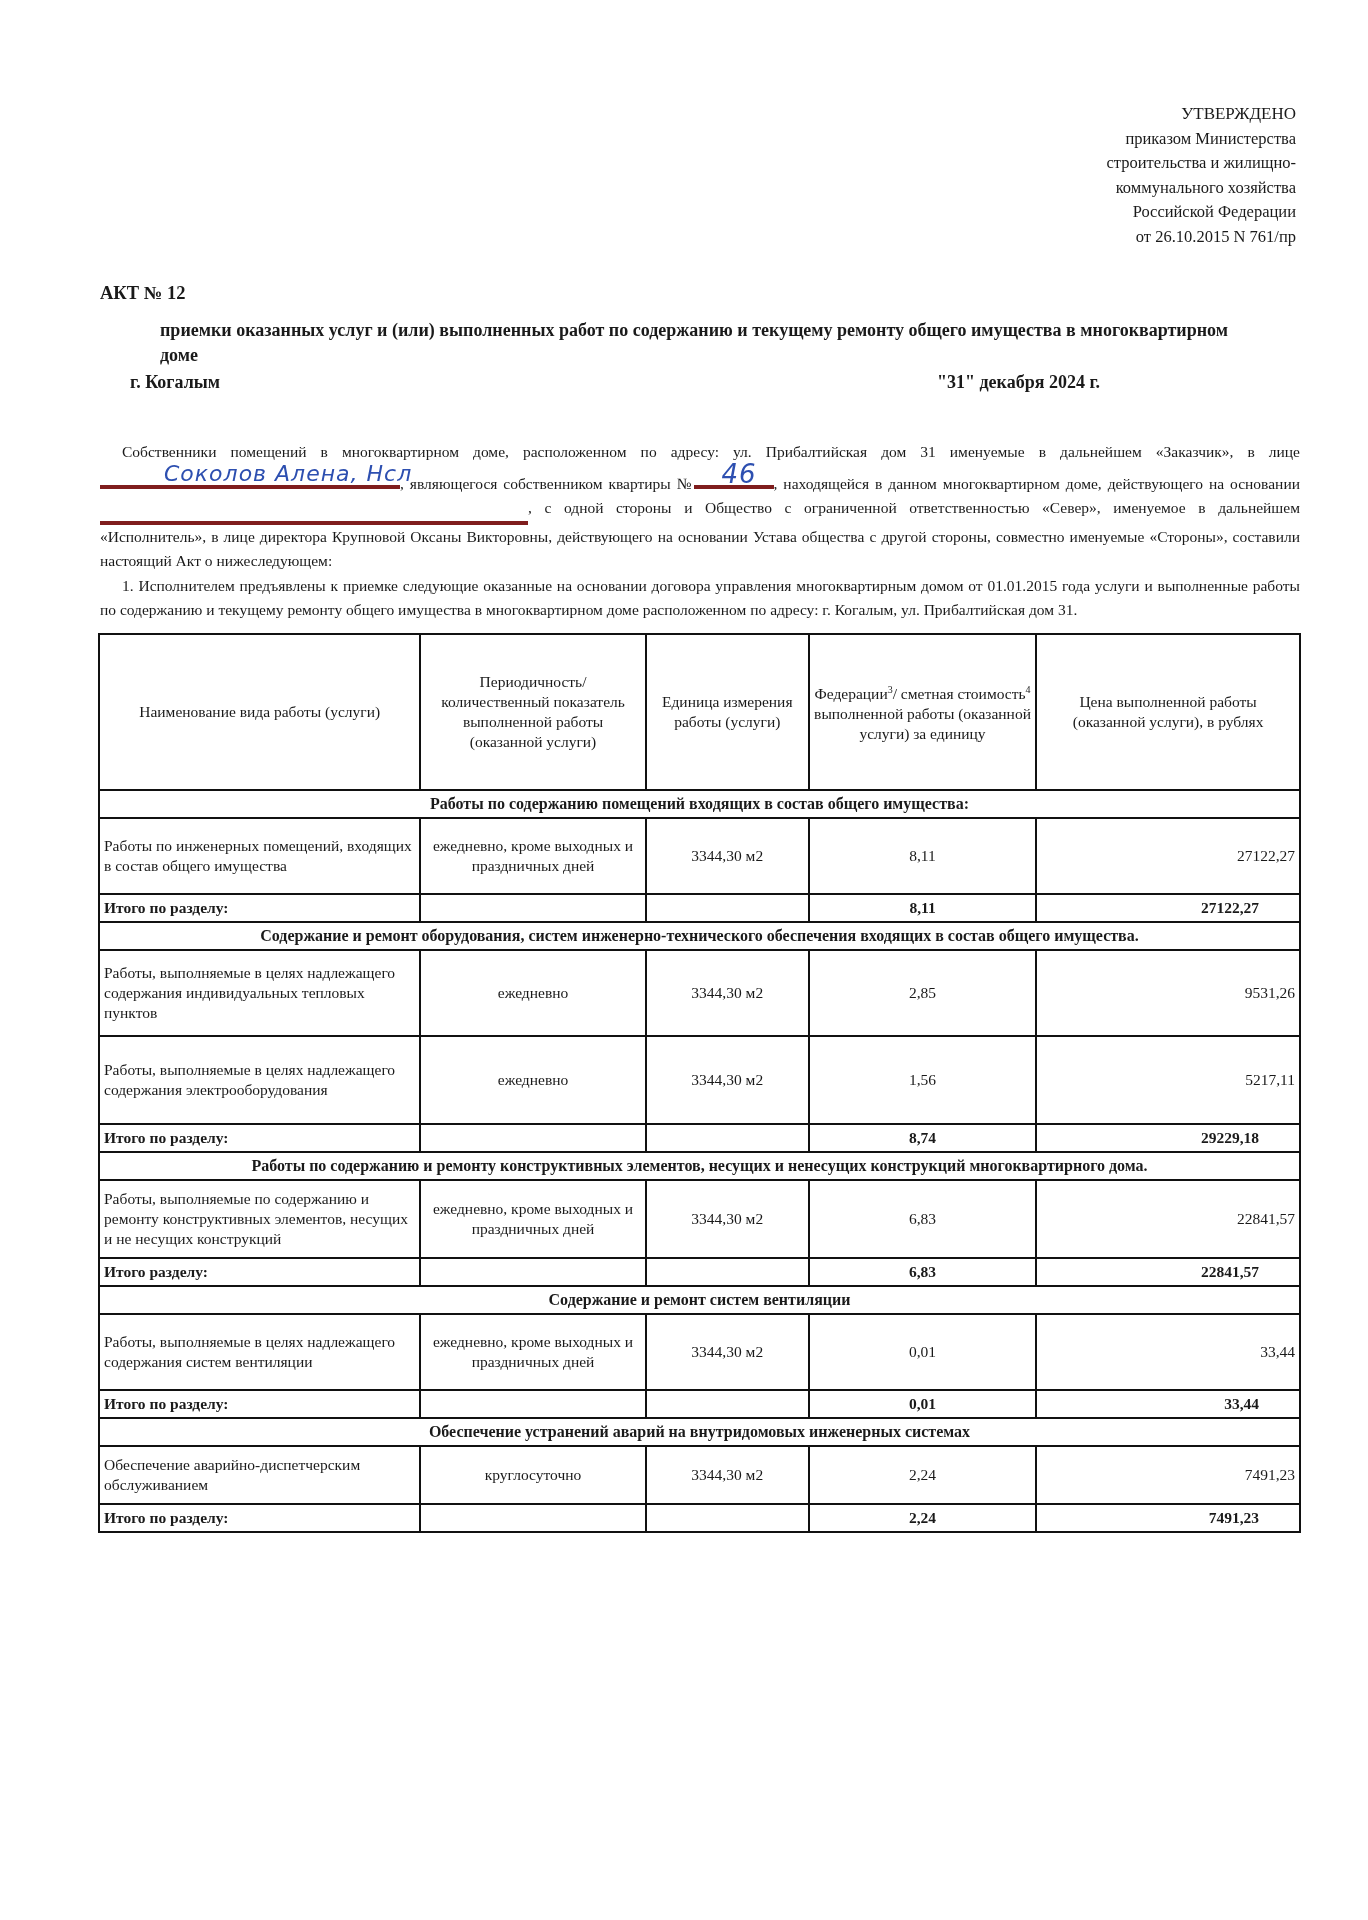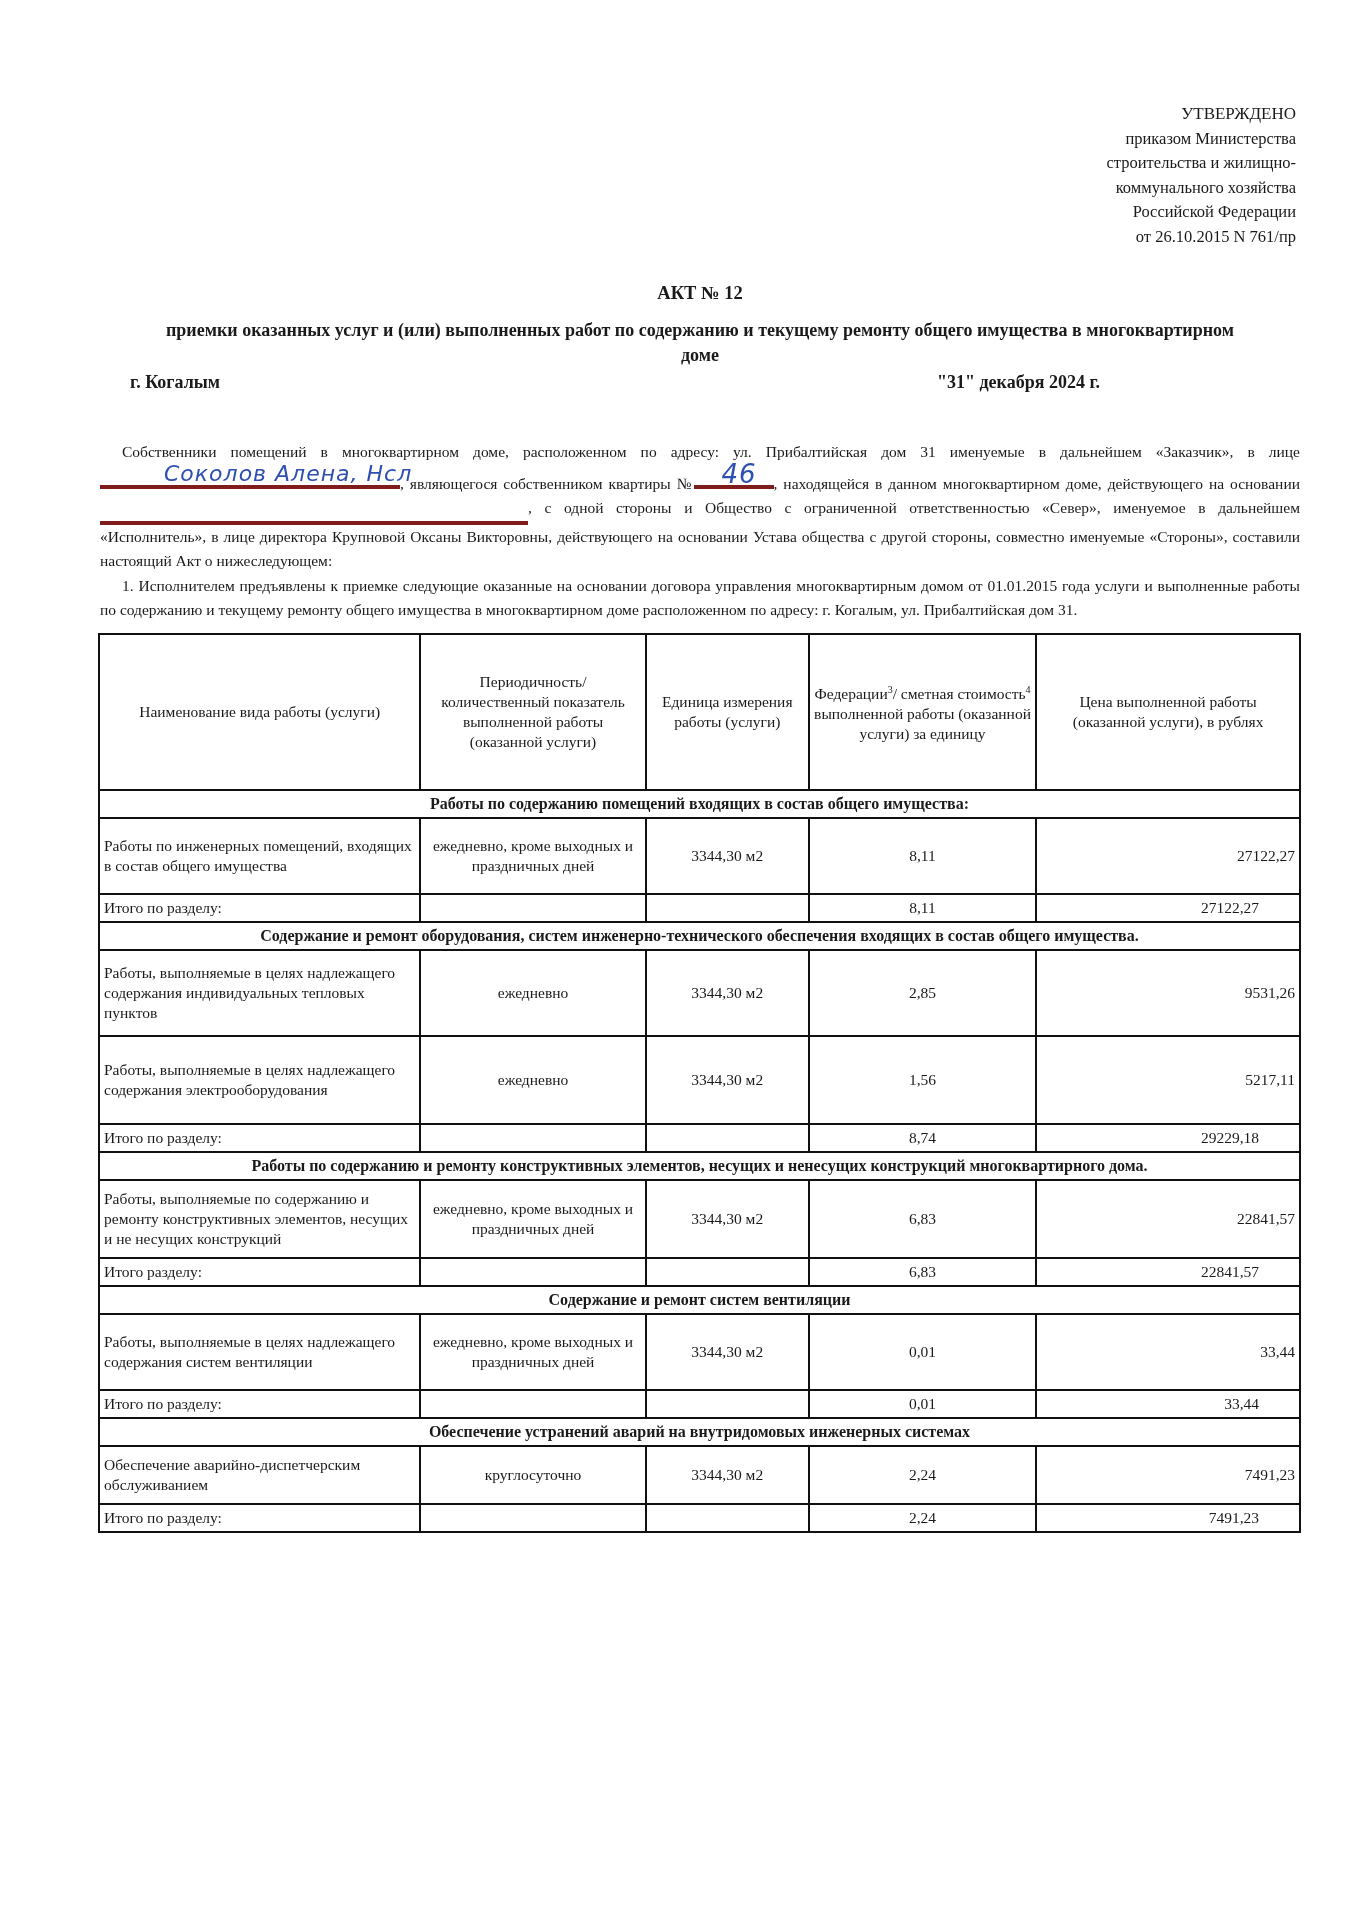--- a/index.html
+++ b/index.html
@@ -5,21 +5,21 @@
   html, body { margin: 0; padding: 0; background: #ffffff; }
   body {
     width: 1368px; height: 1920px; position: relative; overflow: hidden;
     font-family: "Liberation Serif", "DejaVu Serif", serif; color: #1a1a1a;
   }
   .approval {
     position: absolute; right: 72px; top: 102px; text-align: right;
     font-size: 16.5px; line-height: 24.5px;
   }
   .approval .head { font-size: 17px; }
-  .title-block { position: absolute; left: 100px; width: 1200px; top: 280px; text-align: center; }
+  .title-block { position: absolute; left: 100px; width: 1200px; top: 280px; }
   .act-number { font-weight: bold; font-size: 18.5px; margin: 0; line-height: 26px; }
   .act-subject { font-weight: bold; font-size: 18px; line-height: 25px; margin: 12px 60px 0 60px; }
   .city-date { position: absolute; top: 372px; left: 130px; width: 1000px; font-weight: bold; font-size: 18px; }
   .city-date .city { position: absolute; left: 0; }
   .city-date .date { position: absolute; left: 807px; }
 
   .preamble {
     position: absolute; left: 100px; top: 440px; width: 1200px;
     font-size: 15.5px; line-height: 24.5px; text-align: justify;
   }
@@ -43,21 +43,21 @@
   table.works td, table.works th {
     border: 2px solid #111; padding: 2px 4px; vertical-align: middle;
   }
   table.works th { font-weight: normal; text-align: center; }
   .c-name { width: 335px; text-align: left; }
   .c-period { width: 230px; text-align: center; }
   .c-unit { width: 165px; text-align: center; }
   .c-cost { width: 235px; text-align: center; }
   .c-price { width: 240px; text-align: center; }
   tr.section td { text-align: center; font-weight: bold; font-size: 16px; height: 22px; }
-  tr.total td { font-weight: normal; height: 22px; }
+  tr.total td { font-weight: bold; height: 22px; }
   tr.total td.num { text-align: center; }
   td.price { text-align: right; padding-right: 40px; }
   tr.total td.price { text-align: right; padding-right: 40px; }
   sup { font-size: 10px; }
 </style>
 </head>
 <body>
 
 <div class="approval">
   <div class="head">УТВЕРЖДЕНО</div>

